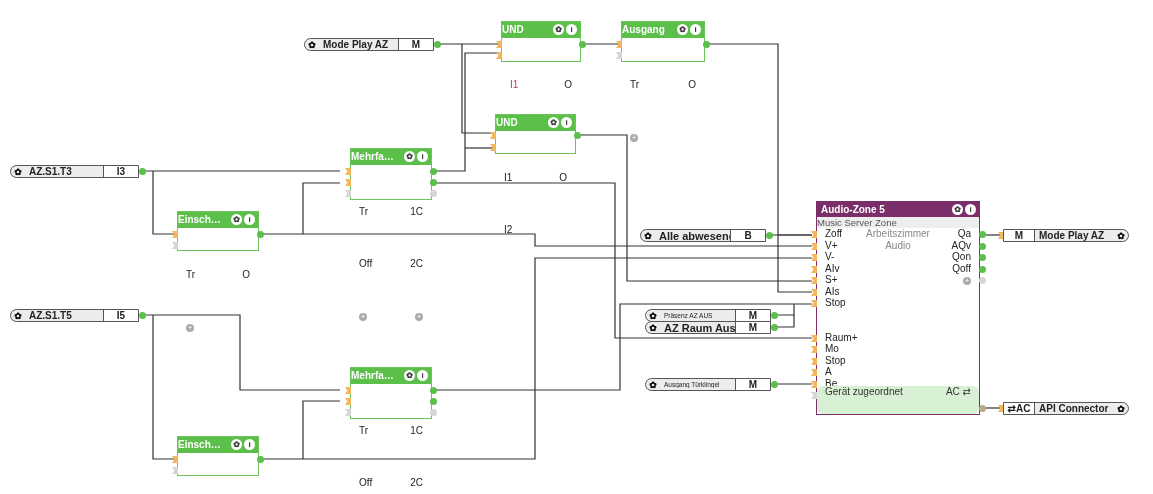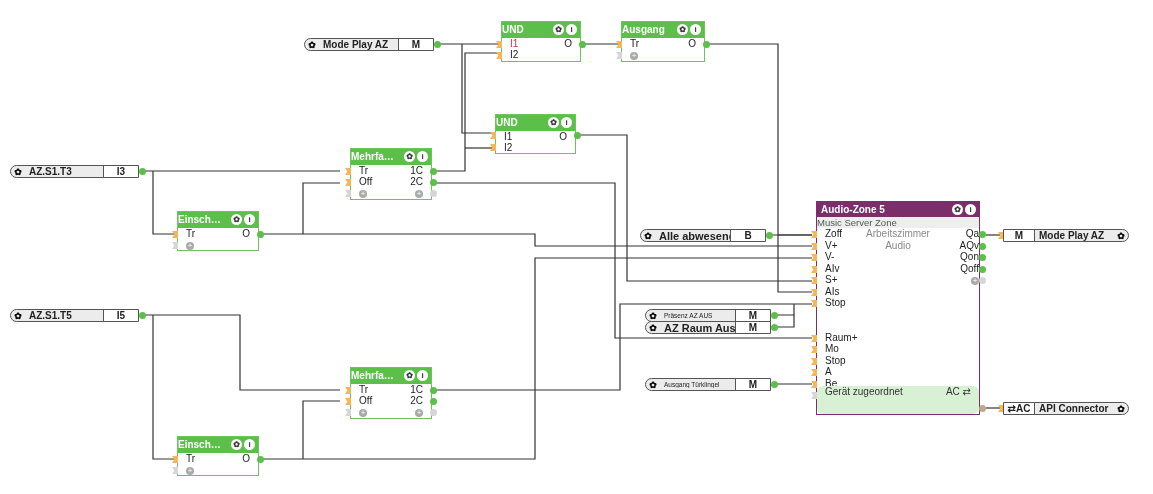--- a/index.html
+++ b/index.html
@@ -20,31 +20,31 @@
   .dot-out { position:absolute; width:7px; height:7px; border-radius:50%; background:#5cbf4a; }
   .dot-in { position:absolute; width:6px; height:7px; background:#f5b55a; clip-path:polygon(0 0,100% 0,100% 100%,0 100%,40% 50%); }
   .dot-in.grey { background:#d6d6d6; }
   .dot-out.grey { background:#d6d6d6; }
 
   .block { position:absolute; border:1px solid #6cc45a; background:#fff; box-sizing:border-box; }
   .block .hdr { background:#5cbf4a; color:#fff; font-weight:bold; font-size:10px; height:16px; line-height:16px;
                 padding-left:0; position:relative; white-space:nowrap; }
   .block .icons { position:absolute; right:3px; top:2px; display:flex; gap:2px; }
   .block .ic { width:11px; height:11px; border-radius:50%; background:#fff; color:#333; font-size:8px; line-height:11px; text-align:center; font-weight:bold; }
-  .block .row { height:11px; line-height:11px; position:relative; font-size:10px; }
+  .block .row { height:11px; line-height:11px; position:relative; font-size:10px;margin-top:41px; }
   .block .row .l { position:absolute; left:8px; }
   .block .row .r { position:absolute; right:8px; }
   .plus { display:inline-block; width:8px; height:8px; border-radius:50%; background:#aaa; color:#fff; font-size:8px; line-height:8px; text-align:center; }
 
   .az { position:absolute; left:816px; top:201px; width:164px; height:214px; border:1px solid #7a2f6b; background:#fff; box-sizing:border-box; }
   .az .hdr { background:#7a2f6b; color:#fff; font-weight:bold; height:15px; line-height:15px; padding-left:4px; position:relative; }
   .az .sub { background:#eeeeee; text-align:left; color:#555; height:11px; line-height:11px; font-size:9.5px; }
   .az .row { height:11.5px; line-height:11.5px; position:relative; font-size:10px;text-decoration:underline; }
   .az .row .l { position:absolute; left:8px; }
-  .az .row .r { position:absolute; right:0; }
+  .az .row .r { position:absolute; right:8px; }
   .az .row .c { position:absolute; left:0; right:0; text-align:center; color:#888; font-size:10px; }
   .az .foot { position:absolute; left:0; right:0; bottom:0; height:28px; line-height:12px; background:#d8f0d4; color:#333; font-size:10px;border-radius:6px; }
   .az .foot .l { position:absolute; left:8px; }
   .az .foot .r { position:absolute; right:8px; }
 </style>
 </head>
 <body>
 
 <svg id="wires">
 

